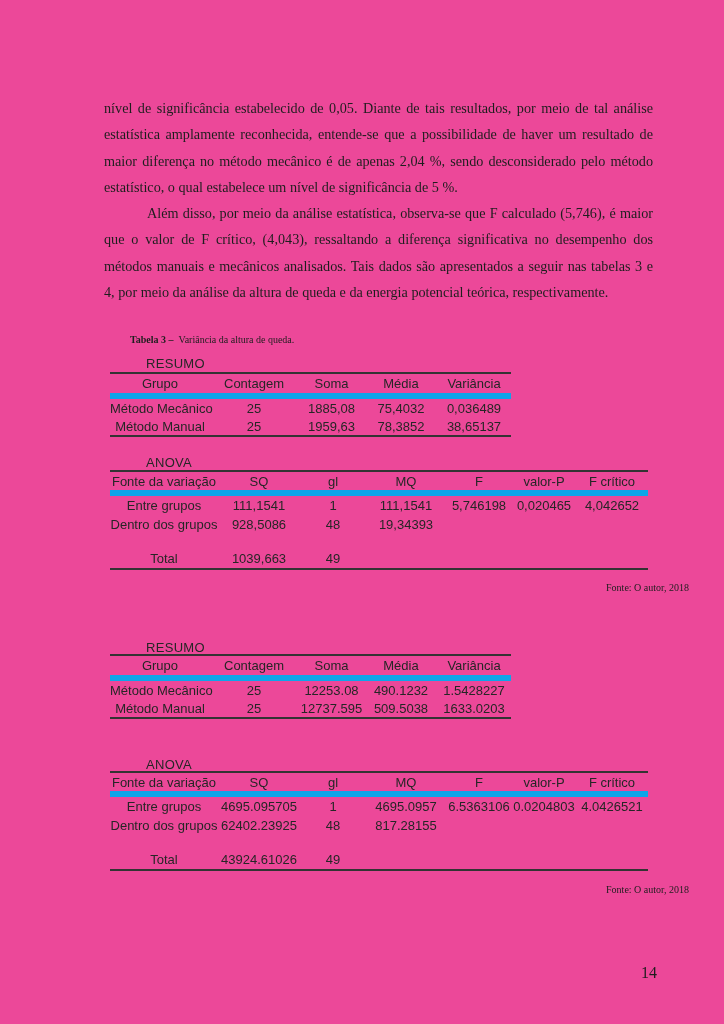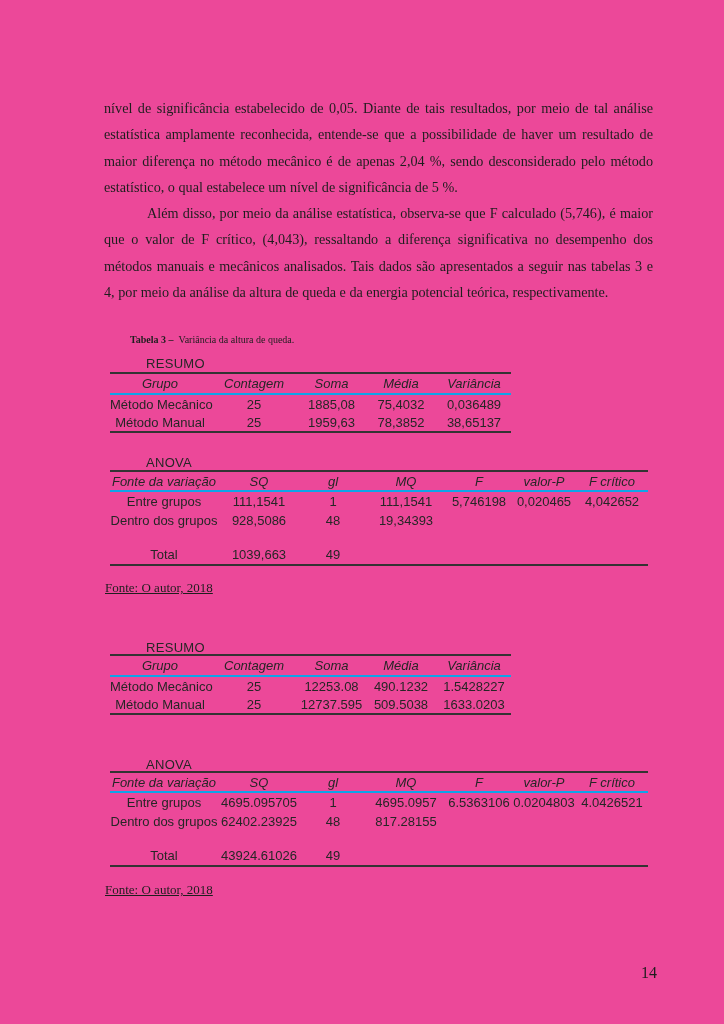--- a/index.html
+++ b/index.html
@@ -40,36 +40,35 @@
     border-collapse:collapse;table-layout:fixed;
     font-family:"Liberation Sans", sans-serif;
     font-size:13px;color:#262626;
     border-top:2px solid #333;border-bottom:2px solid #333;
   }
   table.xl th, table.xl td{
     padding:0;margin:0;text-align:center;vertical-align:middle;
     white-space:nowrap;overflow:visible;font-weight:normal;
   }
   table.xl th{
-    font-style:italic;
-    border-bottom:2px solid #0ea5e9;
+    border-bottom:6px solid #0ea5e9;
     height:18px;
   }
   table.resumo{width:401px;}
   table.resumo th{height:19px;}
   table.resumo td{height:18px;}
   table.anova{width:538px;}
   table.anova td{height:19px;}
   table.anova tr.spacer-row td{height:15px;}
 
   
   .source{
     position:absolute;left:105px;width:584px;
-    text-align:left;
-    font-size:13px;line-height:13px;text-decoration:underline;
+    text-align:right;
+    font-size:10px;line-height:13px;
   }
   
   .page-num{
     position:absolute;top:966px;right:67px;
     font-size:16px;line-height:14px;
   }
 </style>
 </head>
 <body>
 

